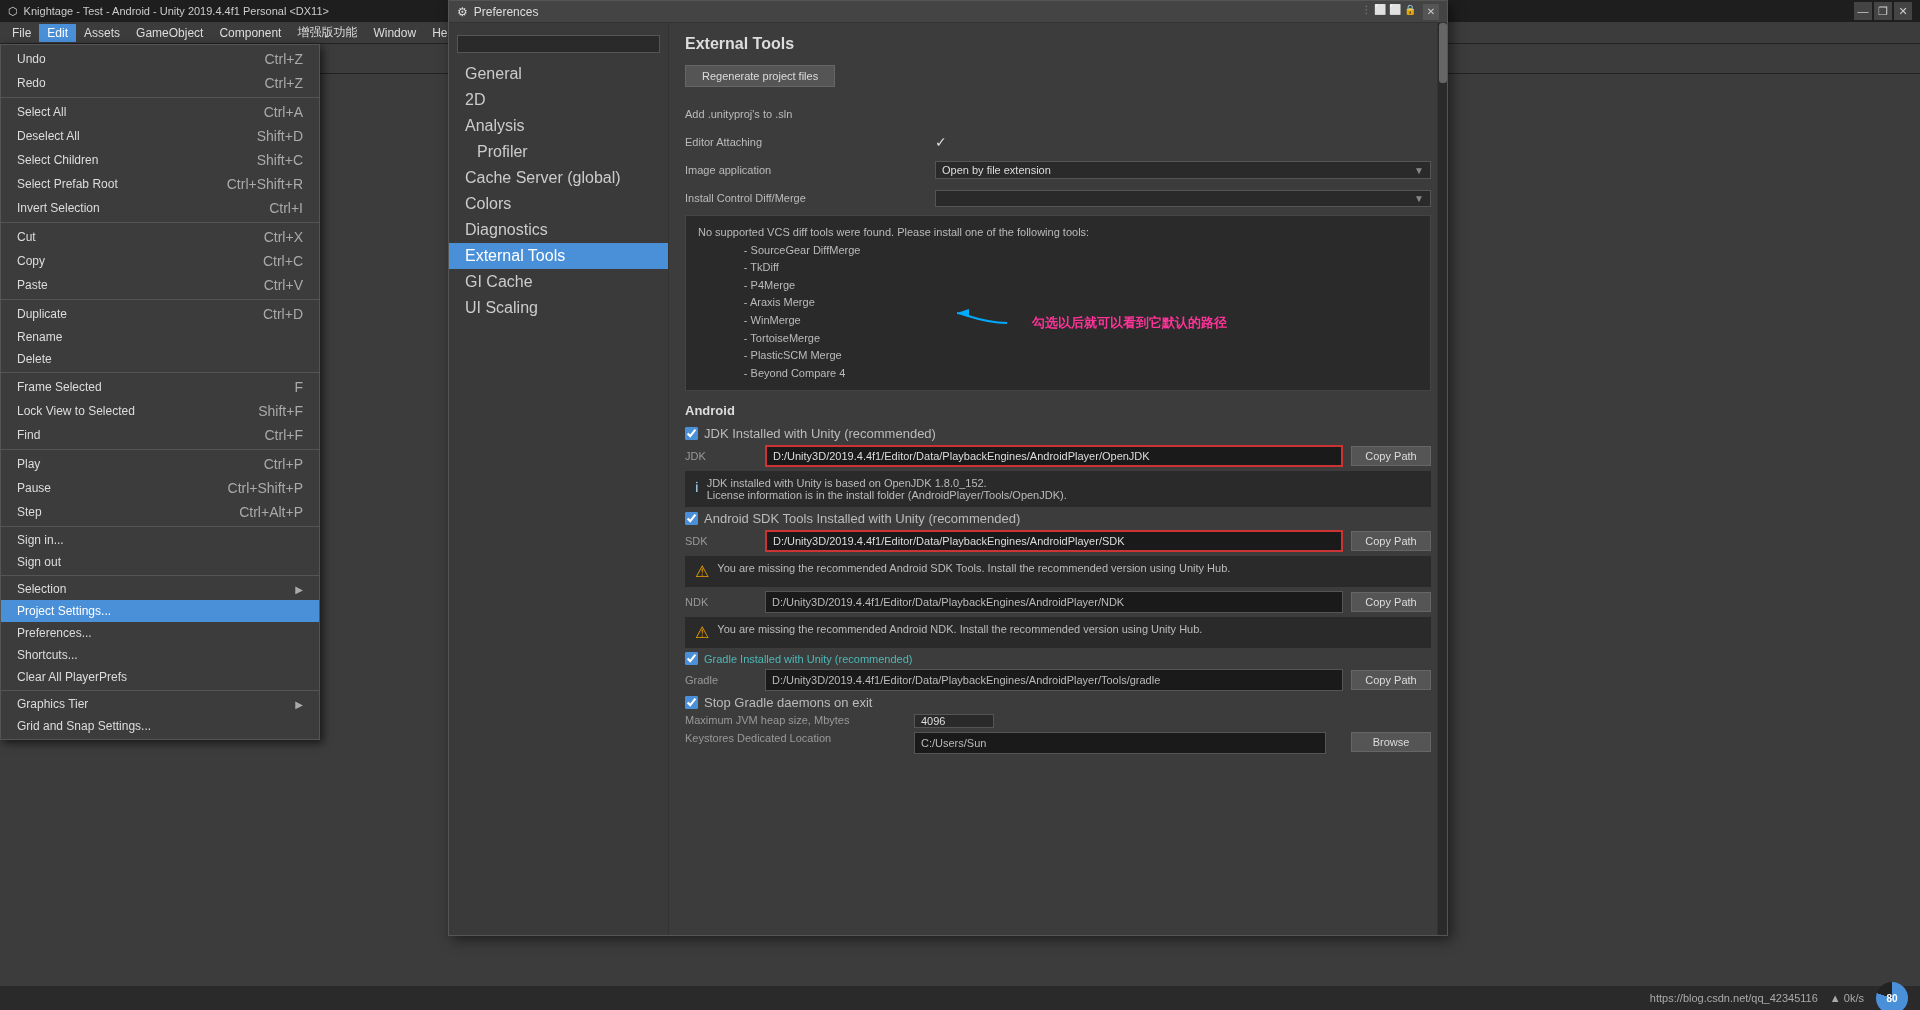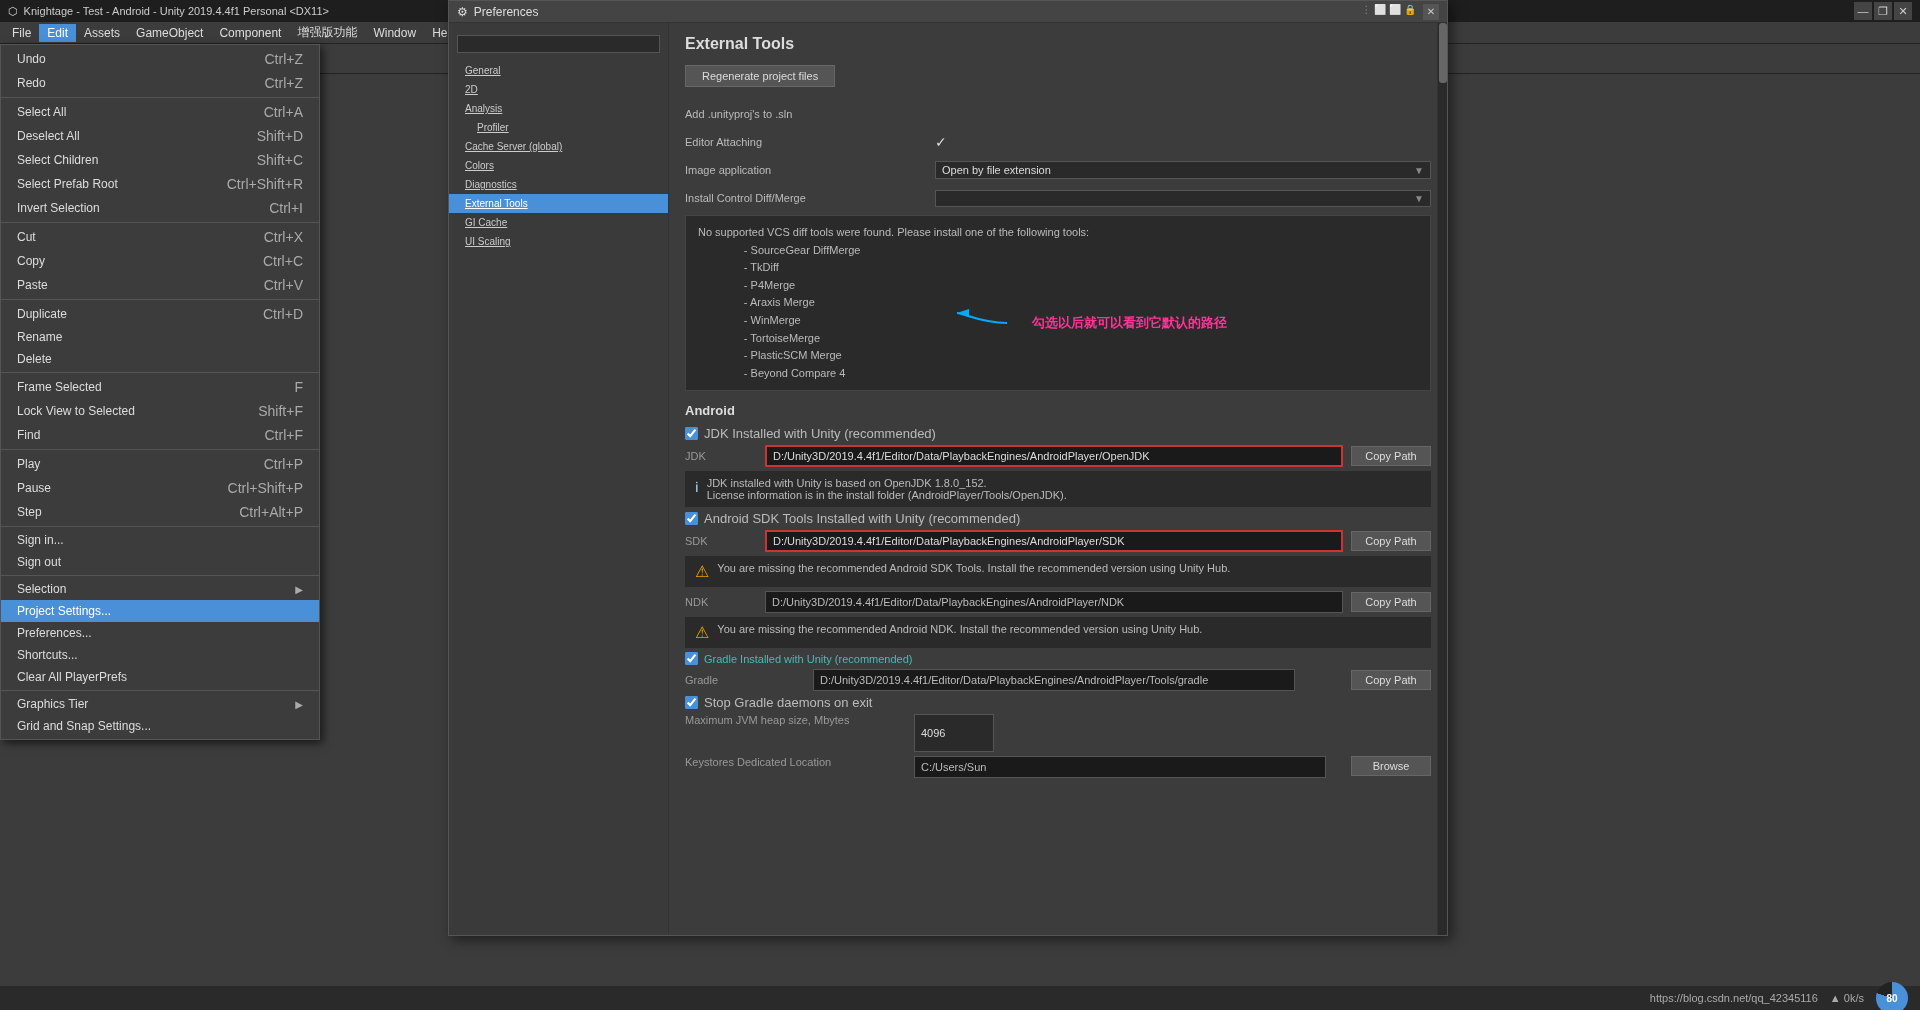--- a/index.html
+++ b/index.html
@@ -114,23 +114,22 @@
     .pref-sidebar {
       width: 220px;
       background: #3a3a3a;
       border-right: 1px solid #333;
       padding: 8px 0;
       overflow-y: auto;
     }
     .pref-sidebar-item {
       padding: 4px 16px;
       cursor: pointer;
-      font-size: 10px;
+      font-size: 16px;
       color: #ccc;
-      text-decoration: underline;
     }
     .pref-sidebar-item.active { background: #4a90d9; color: white; }
 
     
     .pref-search {
       padding: 4px 8px;
       margin-bottom: 4px;
     }
     .pref-search input {
       width: 100%;
@@ -292,21 +291,21 @@
       align-items: flex-start;
       margin-bottom: 4px;
       gap: 9px;
     }
 
     .num-input {
       width: 80px;
       background: #2a2a2a;
       border: 1px solid #555;
       color: #ddd;
-      padding: 12px 6px;
+      padding: 0 6px;
       font-size: 11px;
     }
 
     .scrollbar-v {
       width: 10px;
       background: #2a2a2a;
       border-left: 1px solid #333;
       position: absolute;
       right: 0;
       top: 0;
@@ -685,21 +684,21 @@
       <div class="warning-box">
         <span class="warning-icon">⚠</span>
         <span>You are missing the recommended Android NDK. Install the recommended version using Unity Hub.</span>
       </div>
 
       <div class="checkbox-row">
         <input type="checkbox" checked="" style="">
         <span class="checkbox-label-teal">Gradle Installed with Unity (recommended)</span>
       </div>
 
-      <div class="android-row" style="margin-bottom:4px;gap:48px;">
+      <div class="android-row" style="margin-bottom:4px;">
         <span class="field-label">Gradle</span>
         <input type="text" class="path-input-normal" style="flex: 1 1 0%;" value="D:/Unity3D/2019.4.4f1/Editor/Data/PlaybackEngines/AndroidPlayer/Tools/gradle">
         <button class="btn-copy-path">Copy Path</button>
       </div>
 
       <div class="checkbox-row">
         <input type="checkbox" checked="" style="">
         <span class="checkbox-label">Stop Gradle daemons on exit</span>
       </div>
 

